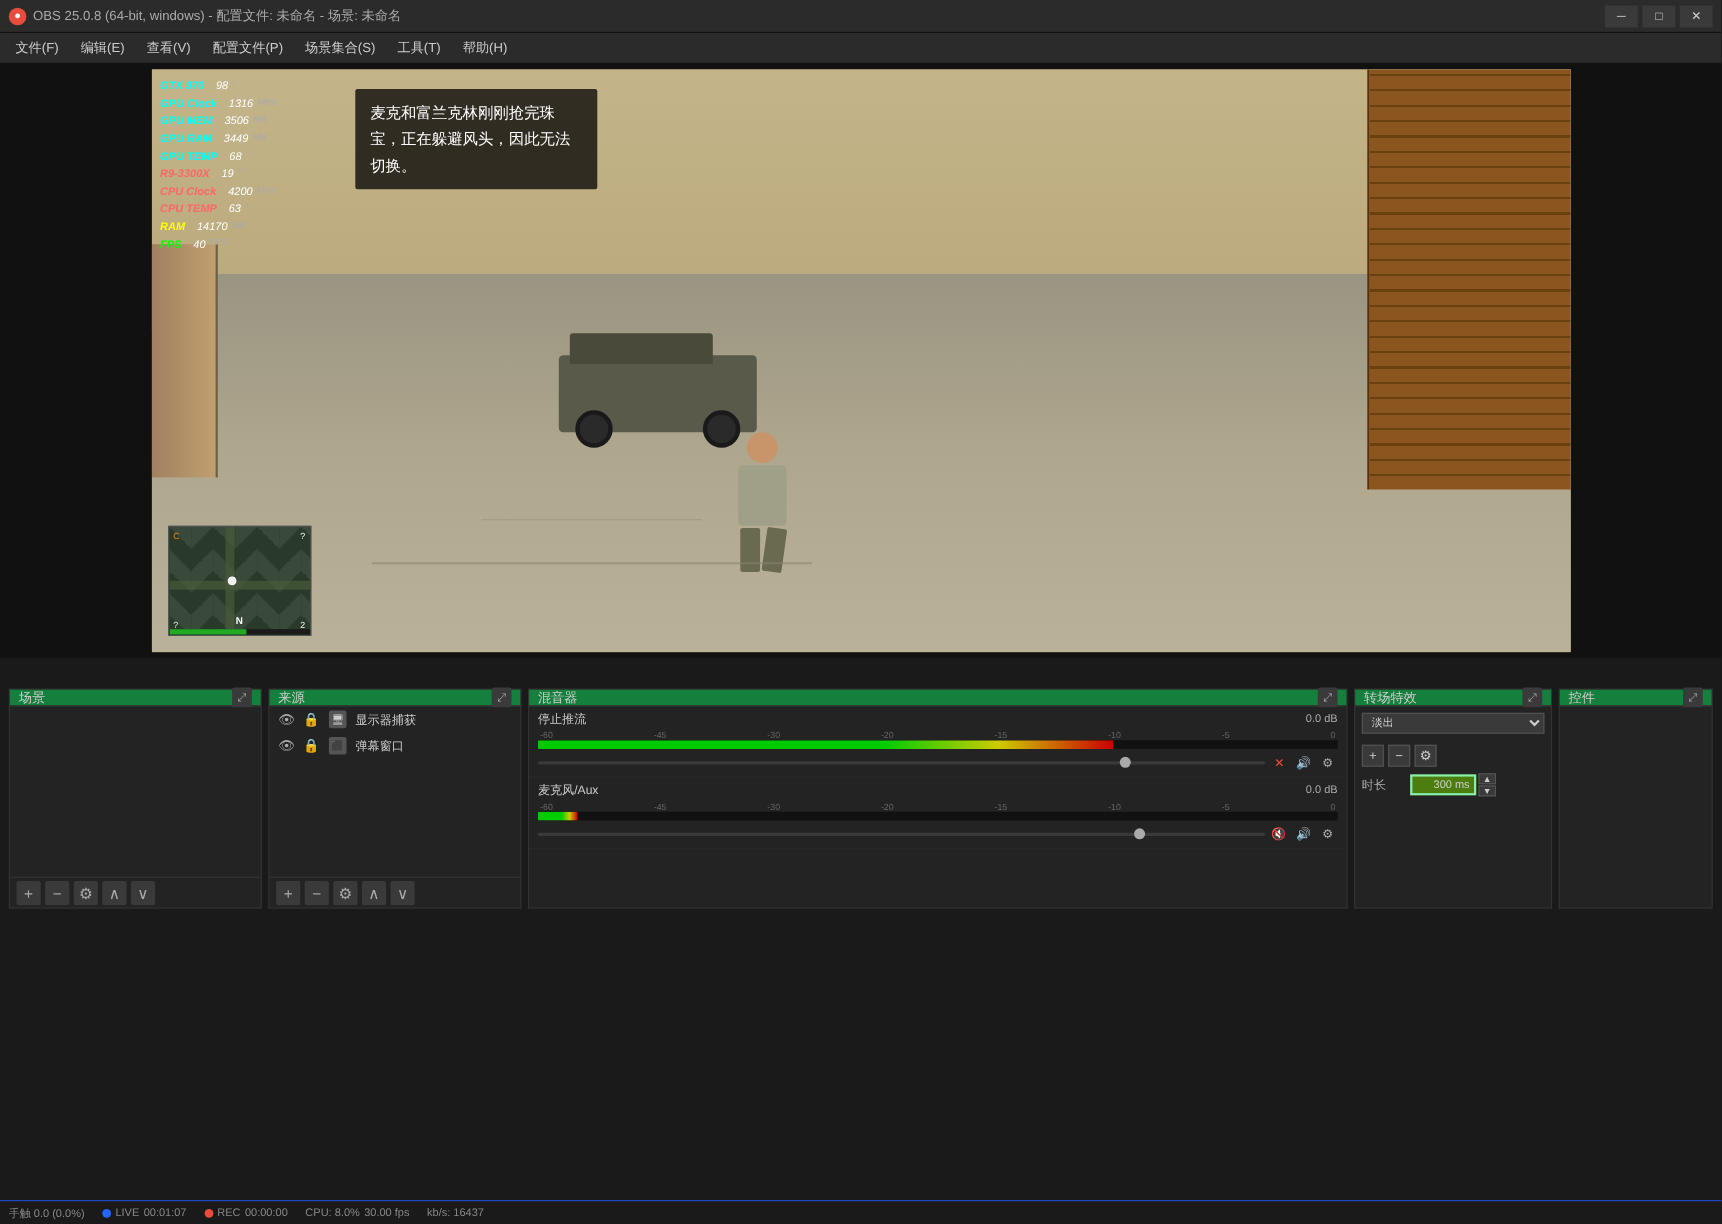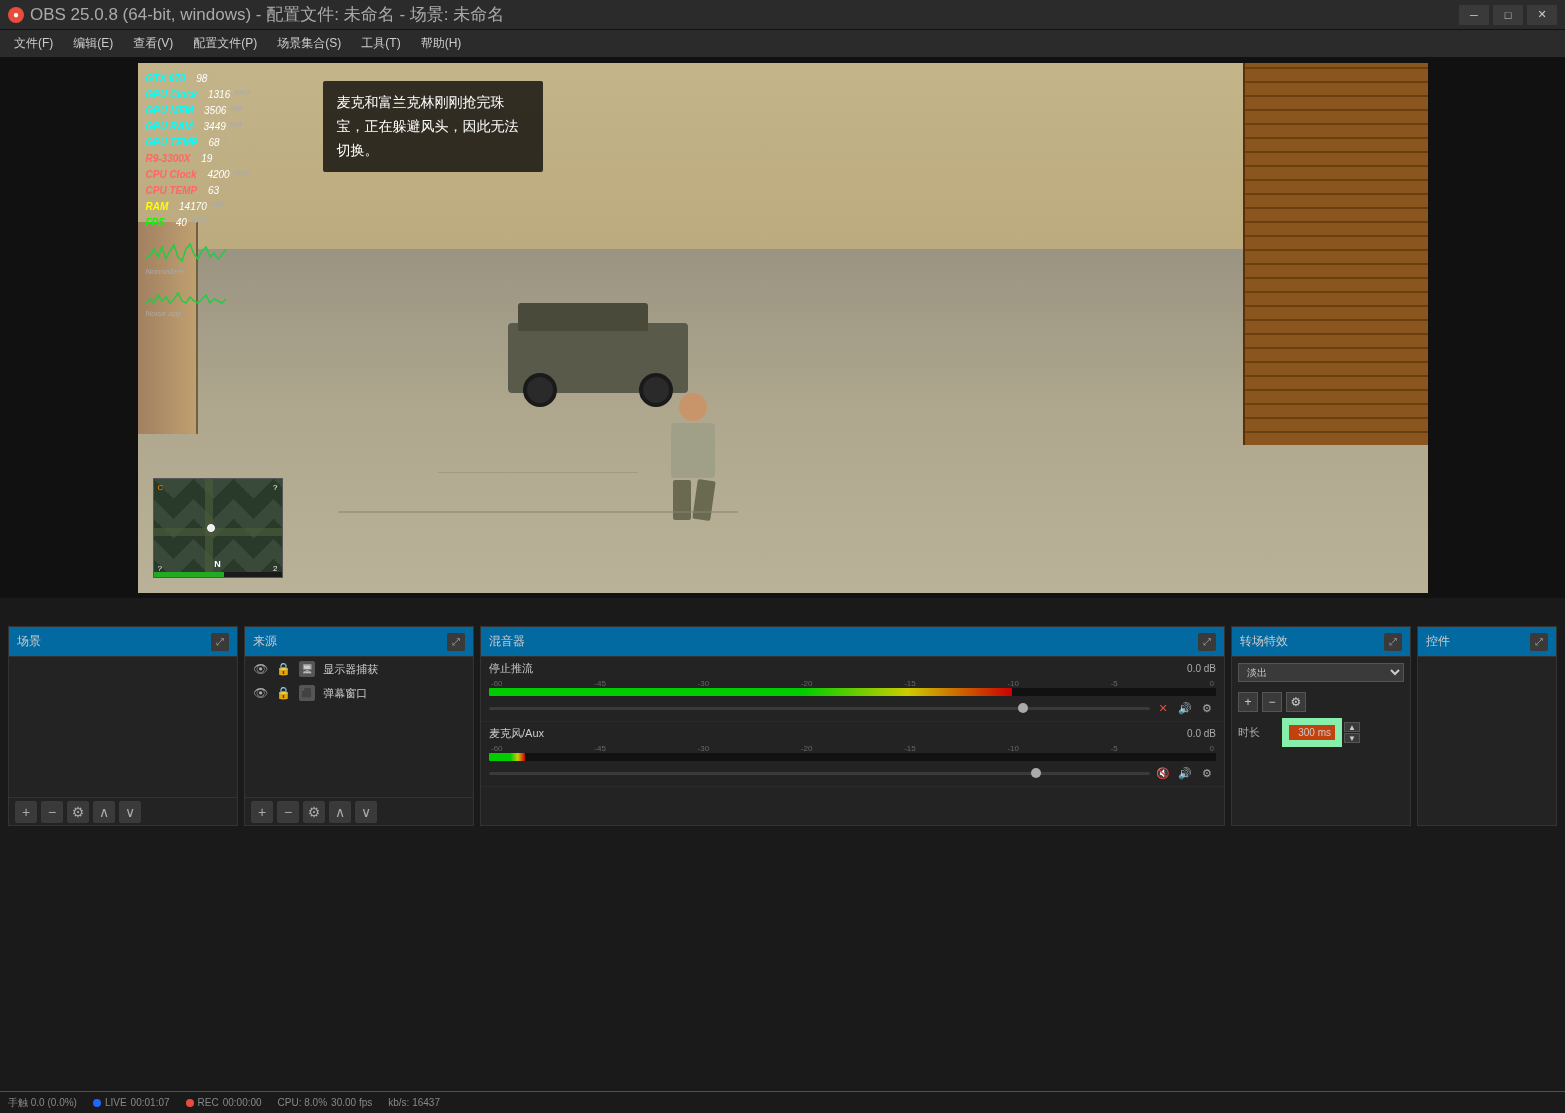--- a/index.html
+++ b/index.html
@@ -35,21 +35,21 @@
       background: #e74c3c;
       border-radius: 50%;
       display: flex;
       align-items: center;
       justify-content: center;
       font-size: 10px;
       color: white;
       font-weight: bold;
     }
     #titlebar-title {
-      font-size: 17px;
+      font-size: 12px;
       color: #aaa;
     }
     #titlebar-controls {
       display: flex;
       gap: 4px;
     }
     .title-btn {
       width: 30px;
       height: 20px;
       background: #3a3a3a;
@@ -189,22 +189,22 @@
     }
 
     .panel {
       background: #232323;
       border: 1px solid #333;
       display: flex;
       flex-direction: column;
     }
 
     .panel-header {
-      height: 30px;
-      background: #0369a1;
+      height: 15px;
+      background: #15803d;
       display: flex;
       align-items: center;
       justify-content: space-between;
       padding: 0 8px;
       border-bottom: 1px solid #333;
       flex-shrink: 0;
     }
     .panel-title {
       font-size: 12px;
       color: #ccc;
@@ -381,22 +381,22 @@
       flex: 1;
       background: #3a3a3a;
       border: 1px solid #555;
       color: #ccc;
       font-size: 10px;
       padding: 2px 4px;
       cursor: pointer;
     }
     .transition-time-input {
       width: 60px;
-      background: #c2410c;
-      border: 7px solid #86efac;
+      background: #4d7c0f;
+      border: 2px solid #86efac;
       color: #ccc;
       font-size: 10px;
       padding: 2px 4px;
       text-align: right;
     }
     .transition-btn {
       width: 20px;
       height: 20px;
       background: #3a3a3a;
       border: 1px solid #555;
@@ -551,34 +551,20 @@
         <div class="stat-row"><span class="stat-label cyan">GPU Clock</span>&nbsp;<span class="stat-value">1316</span><span class="stat-unit">MHz</span></div>
         <div class="stat-row"><span class="stat-label cyan">GPU MEM</span>&nbsp;<span class="stat-value">3506</span><span class="stat-unit">MB</span></div>
         <div class="stat-row"><span class="stat-label cyan">GPU RAM</span>&nbsp;<span class="stat-value">3449</span><span class="stat-unit">MB</span></div>
         <div class="stat-row"><span class="stat-label cyan">GPU TEMP</span>&nbsp;<span class="stat-value">68</span><span class="stat-unit">°</span></div>
         <div class="stat-row"><span class="stat-label red">R9-3300X</span>&nbsp;<span class="stat-value">19</span><span class="stat-unit">°</span></div>
         <div class="stat-row"><span class="stat-label red">CPU Clock</span>&nbsp;<span class="stat-value">4200</span><span class="stat-unit">MHz</span></div>
         <div class="stat-row"><span class="stat-label red">CPU TEMP</span>&nbsp;<span class="stat-value">63</span><span class="stat-unit">°</span></div>
         <div class="stat-row"><span class="stat-label yellow">RAM</span>&nbsp;<span class="stat-value">14170</span><span class="stat-unit">MB</span></div>
         <div class="stat-row"><span class="stat-label" style="color:#00ff00;">FPS</span>&nbsp;<span class="stat-value">40</span><span class="stat-unit">FPS</span></div>
 
-        <div style="margin-top:8px;">
-          <div class="wave-line">
-            <svg width="80" height="25" viewBox="0 0 80 25">
-              <polyline points="0,20 5,15 8,10 12,18 16,8 20,20 24,12 28,6 32,18 36,22 40,10 44,5 48,15 52,20 56,12 60,8 64,18 68,14 72,20 76,16 80,10" fill="none" stroke="#22cc44" stroke-width="1.5"></polyline>
-            </svg>
-          </div>
-          <div style="font-size:8px;color:#aaa;margin-top:2px;">Normalizer</div>
-          <div class="wave-line">
-            <svg width="80" height="25" viewBox="0 0 80 25">
-              <polyline points="0,22 4,18 8,22 12,14 16,20 20,16 24,22 28,18 32,12 36,20 40,22 44,16 48,20 52,22 56,18 60,14 64,22 68,18 72,20 76,22 80,18" fill="none" stroke="#22cc44" stroke-width="1.5"></polyline>
-            </svg>
-          </div>
-          <div style="font-size:8px;color:#aaa;margin-top:2px;">Noise app</div>
-        </div>
       </div>
 
       <div id="game-dialog">
         <span>麦克和富兰克林刚刚抢完珠宝，正在躲避风头，因此无法切换。</span>
       </div>
 
       <div id="minimap">
         <div id="minimap-inner">
 
           <div style="position:absolute;left:40%;top:0;bottom:0;width:8px;background:#4a5a3a;opacity:0.7;"></div>

